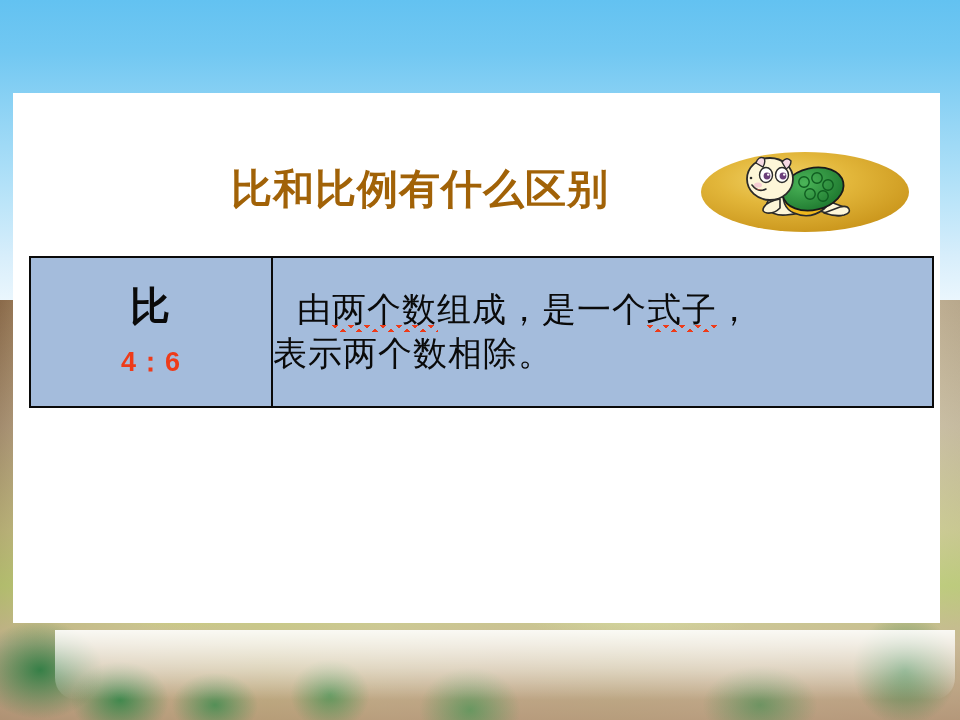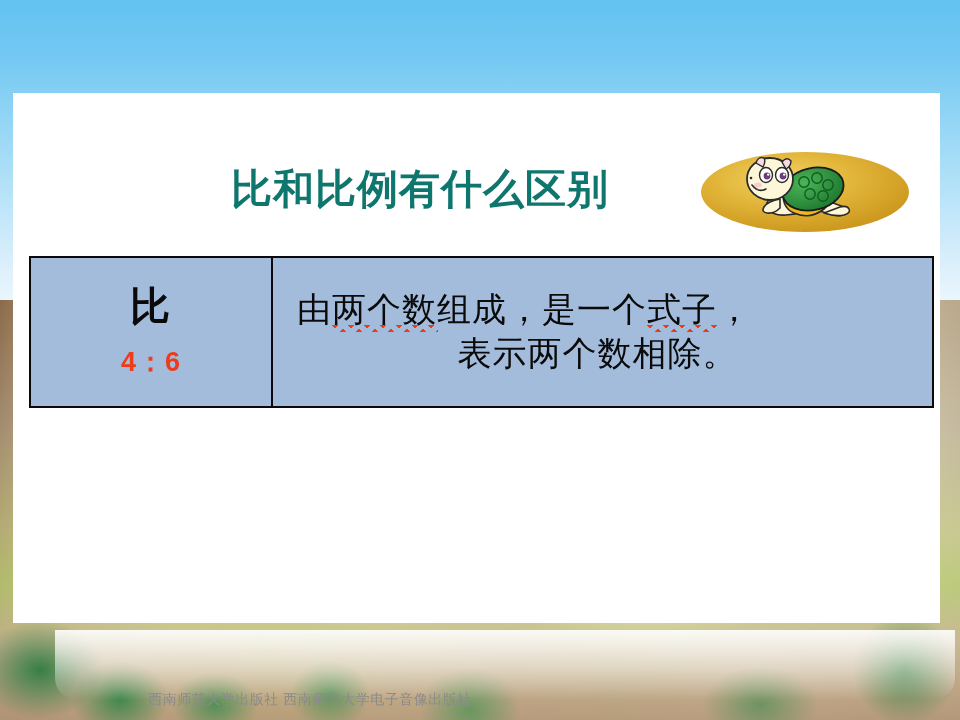--- a/index.html
+++ b/index.html
@@ -97,21 +97,21 @@
   
   .title {
     position: absolute;
     left: 120px; top: 168px;
     width: 600px;
     text-align: center;
     font-size: 41px;
     line-height: 1.05;
     font-weight: 700;
     letter-spacing: 1px;
-    color: #0f766e;
+    color: #a16207;
     font-family: "Liberation Serif", "DejaVu Serif", serif;
     white-space: nowrap;
   }
 
   
   .turtle-badge {
     position: absolute;
     left: 700px; top: 151px;
     width: 210px; height: 82px;
   }
@@ -158,21 +158,21 @@
 
   .desc-line {
     font-size: 34px;
     line-height: 1.28;
     color: #0a0a0a;
     font-family: "Liberation Serif", "DejaVu Serif", serif;
     letter-spacing: 1px;
     white-space: nowrap;
   }
   .desc-line.l1 { padding-left: 24px; text-align: left; }
-  .desc-line.l2 { text-align: center; padding-right: 10px; }
+  .desc-line.l2 { padding-right: 10px; }
 
   
   .wavy {
     position: relative;
     display: inline-block;
   }
   .wavy::after {
     content: "";
     position: absolute;
     left: -1px;
@@ -276,15 +276,14 @@
           <div class="term-expr">4：6</div>
         </td>
         <td class="desc-cell col-desc">
           <div class="desc-line l1"><span>由</span><span class="wavy">两个数</span><span>组成，是一个</span><span class="wavy">式子</span><span>，</span></div>
           <div class="desc-line l2">表示两个数相除。</div>
         </td>
       </tr>
     </tbody>
   </table>
 
-  <div class="footer-credit">西南师范大学出版社  西南师范大学电子音像出版社</div>
 
 </div>
 
 </body></html>

